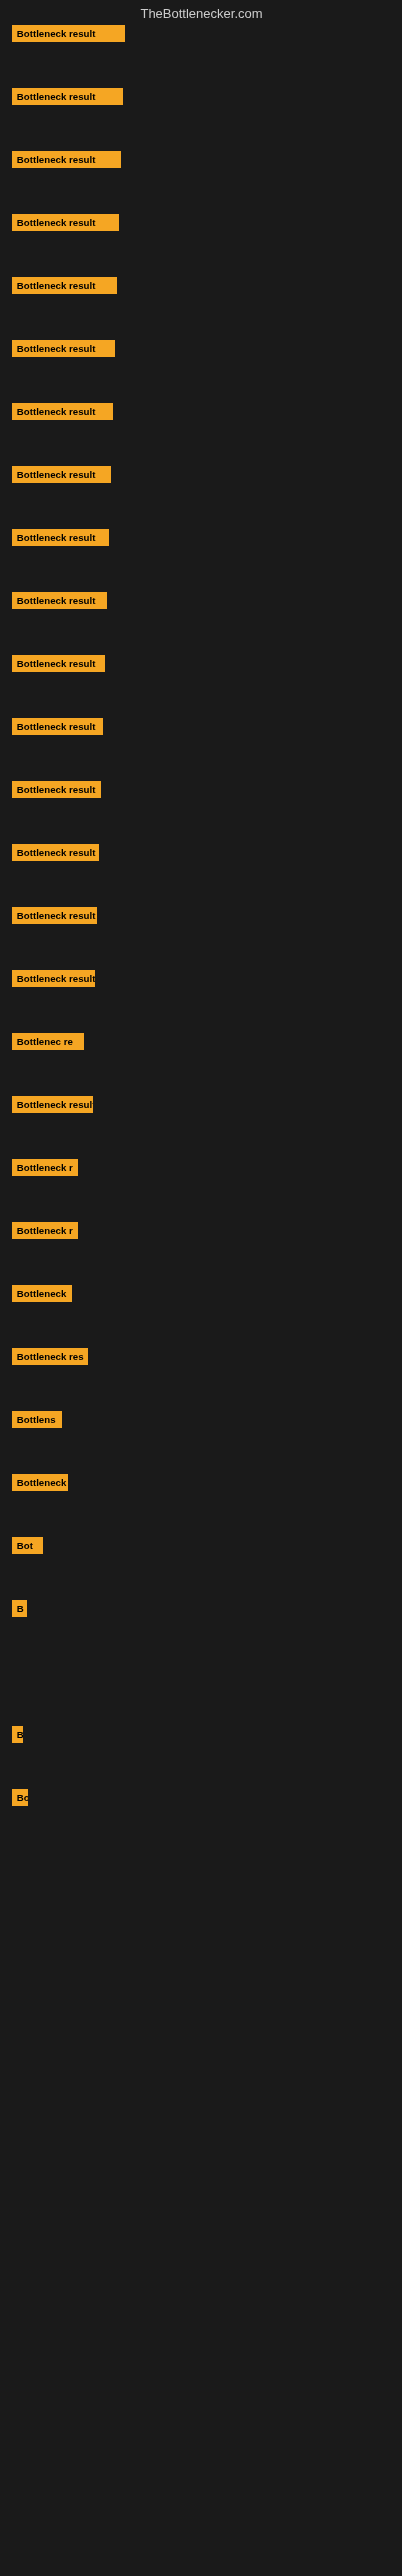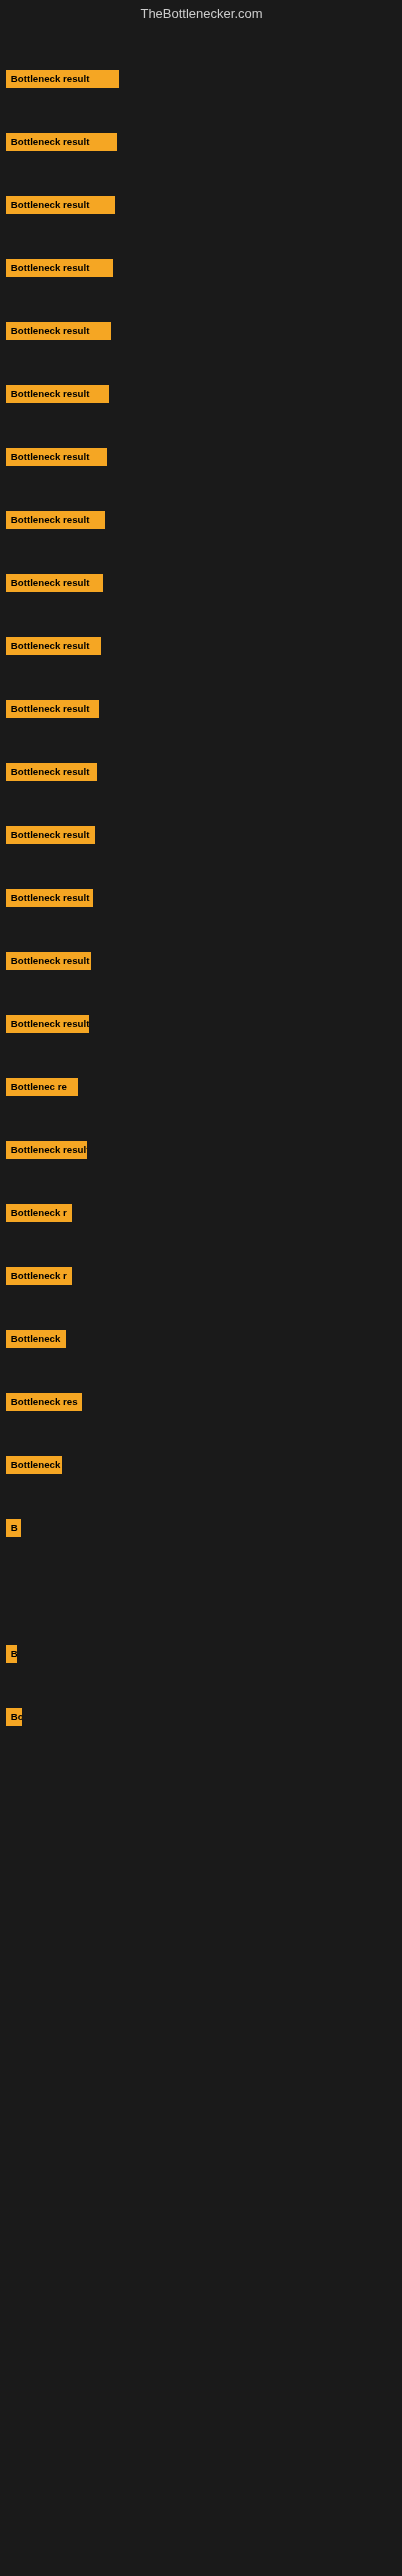--- a/index.html
+++ b/index.html
@@ -18,22 +18,22 @@
       text-align: center;
       color: #cccccc;
       font-size: 13px;
       padding: 6.4px 0 3.2px 0;
       font-weight: normal;
     }
     .bottleneck-row {
       position: relative;
       height: 64px;
       display: flex;
-      align-items: flex-end;
-      padding-left: 6px;
+      align-items: flex-start;
+      padding-left: 12px;
     }
     .bottleneck-badge {
       background-color: #f5a623;
       color: #000;
       font-size: 9.7px;
       font-weight: bold;
       padding: 3.2px 4.8px;
       display: inline-block;
       white-space: nowrap;
       overflow: hidden;
@@ -107,21 +107,27 @@
     <div class="bottleneck-row" style="height: 63px;">
       <div class="bottleneck-badge" style="width: 66px;">Bottleneck r</div>
     </div>
     <div class="bottleneck-row" style="height: 63px;">
       <div class="bottleneck-badge" style="width: 60px;">Bottleneck</div>
     </div>
     <div class="bottleneck-row" style="height: 63px;">
       <div class="bottleneck-badge" style="width: 76px;">Bottleneck res</div>
     </div>
     <div class="bottleneck-row" style="height: 63px;">
+      <div class="bottleneck-badge" style="width: 50px;">Bottlens</div>
+    </div>
+    <div class="bottleneck-row" style="height: 63px;">
       <div class="bottleneck-badge" style="width: 56px;">Bottleneck</div>
+    </div>
+    <div class="bottleneck-row" style="height: 63px;">
+      <div class="bottleneck-badge" style="width: 31px;">Bot</div>
     </div>
     <div class="bottleneck-row" style="height: 63px;">
       <div class="bottleneck-badge" style="width: 14.5px;">B</div>
     </div>
     <div class="bottleneck-row" style="height: 63px;"></div>
     <div class="bottleneck-row" style="height: 63px;">
       <div class="bottleneck-badge" style="width: 11.3px;">B</div>
     </div>
     <div class="bottleneck-row" style="height: 63px;">
       <div class="bottleneck-badge" style="width: 16px;">Bott</div>

